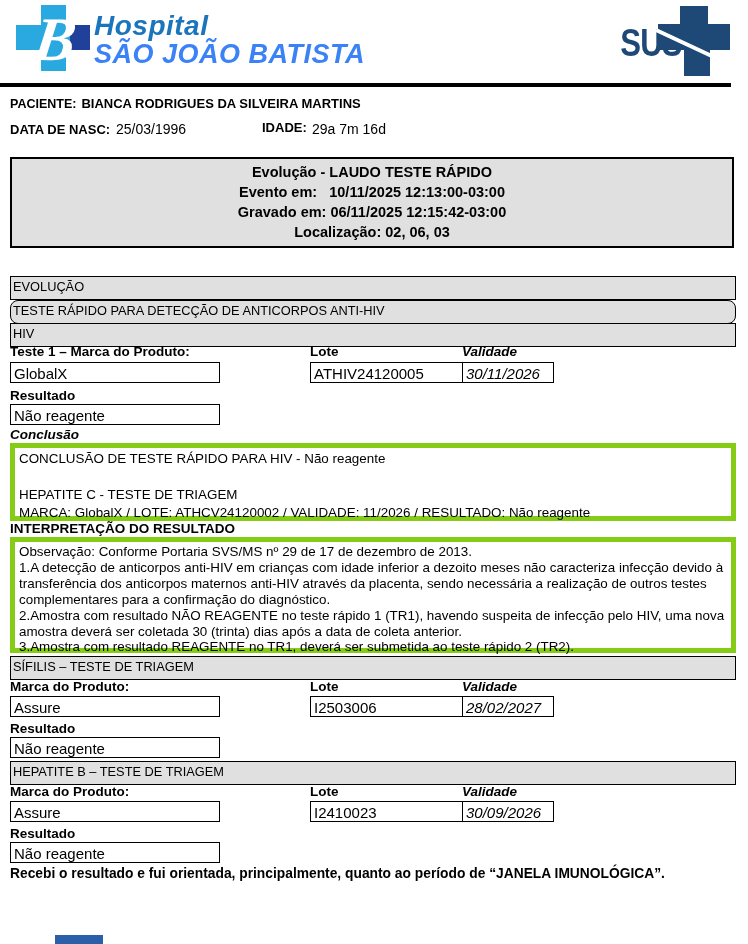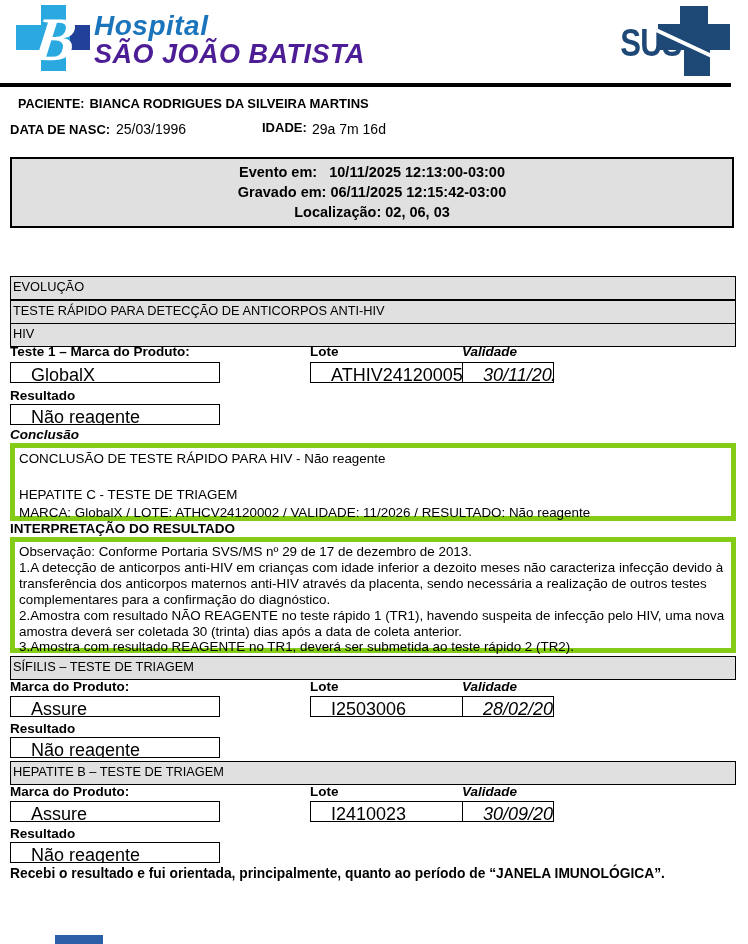--- a/index.html
+++ b/index.html
@@ -4,50 +4,50 @@
 <style>
   html,body{margin:0;padding:0;background:#fff;}
   body{width:748px;height:944px;position:relative;font-family:"Liberation Sans",sans-serif;color:#000;overflow:hidden;}
 
   
   .hdr{position:absolute;top:0;left:0;width:748px;height:83px;}
   .logo{position:absolute;left:14px;top:4px;display:flex;align-items:flex-start;}
   .logo-mark{width:78px;height:68px;flex:0 0 auto;}
   .logo-text{margin-left:2px;margin-top:8px;font-style:italic;font-weight:bold;line-height:1.02;white-space:nowrap;}
   .logo-hospital{color:#1B75BC;font-size:28px;letter-spacing:0.5px;}
-  .logo-name{color:#4c1d95;font-size:27px;letter-spacing:0.5px;}
+  .logo-name{color:#3b82f6;font-size:27px;letter-spacing:0.5px;}
   .sus{position:absolute;left:612px;top:4px;width:122px;height:74px;}
   .rule{position:absolute;top:83px;left:0;width:731px;height:4px;background:#000;}
 
   
   .pat1{position:absolute;top:96px;left:10px;display:flex;align-items:baseline;white-space:pre;}
-  .pat-lbl{font-weight:bold;font-size:12.5px;margin-left:8px;}
+  .pat-lbl{font-weight:bold;font-size:12.5px;}
   .pat-name{font-weight:bold;font-size:13px;margin-left:5px;}
   .pat2{position:absolute;top:120px;left:10px;width:560px;height:20px;}
   .nasc-lbl{position:absolute;left:0;top:2px;font-weight:bold;font-size:13px;}
   .nasc-val{position:absolute;left:106px;top:1px;font-size:14px;}
   .idade-lbl{position:absolute;left:252px;top:0;font-weight:bold;font-size:13px;}
   .idade-val{position:absolute;left:302px;top:1px;font-size:14px;}
 
   
   .event-box{position:absolute;top:157px;left:10px;width:724px;box-sizing:border-box;border:2px solid #000;background:#E0E0E0;text-align:center;font-weight:bold;font-size:14.5px;padding:3px 0 4px;}
   .event-line{white-space:pre;line-height:20px;}
 
   
   .bar{position:absolute;left:10px;width:726px;height:24px;box-sizing:border-box;border:1px solid #000;background:#E0E0E0;font-size:12.8px;padding:2px 0 0 2px;overflow:hidden;}
   .bar-evolucao{top:276px;}
-  .bar-teste{top:300px;}
+  .bar-teste{top:300px;border-radius:8px;}
   .bar-hiv{top:323px;}
   .bar-sifilis{top:656px;}
   .bar-hepb{top:761px;}
 
   
   .frow{position:absolute;left:10px;width:728px;}
   .flabel{position:absolute;font-weight:bold;font-size:13.5px;white-space:nowrap;}
-  .fbox{position:absolute;box-sizing:border-box;border:1px solid #000;background:#fff;height:21px;font-size:18px;padding:2px 0 0 20px;white-space:nowrap;overflow:hidden;}
+  .fbox{position:absolute;box-sizing:border-box;border:1px solid #000;background:#fff;height:21px;font-size:15px;padding:2px 0 0 3px;white-space:nowrap;overflow:hidden;}
   .c1{left:0;}  .c1.fbox{width:210px;}
   .c2{left:300px;} .c2.fbox{width:172px;}
   .c3{left:452px;font-style:italic;} .c3.fbox{width:92px;}
   .rbox{width:186px;}
 
   .lbl-line{position:absolute;left:10px;font-weight:bold;font-size:13.5px;white-space:nowrap;}
 
   
   .bigbox{position:absolute;left:10px;width:726px;box-sizing:border-box;border:5px solid #84cc16;background:#fff;font-size:13.4px;padding:2px 4px;}
   .concl-box{top:443px;height:78px;}
@@ -98,20 +98,21 @@
     <span class="pat-name">BIANCA RODRIGUES DA SILVEIRA MARTINS</span>
   </div>
   <div class="pat2">
     <span class="nasc-lbl">DATA DE NASC:</span>
     <span class="nasc-val">25/03/1996</span>
     <span class="idade-lbl">IDADE:</span>
     <span class="idade-val">29a 7m 16d</span>
   </div>
 
   <div class="event-box">
+    <div class="event-line">Evolução - LAUDO TESTE RÁPIDO</div>
     <div class="event-line">Evento em:   10/11/2025 12:13:00-03:00</div>
     <div class="event-line">Gravado em: 06/11/2025 12:15:42-03:00</div>
     <div class="event-line">Localização: 02, 06, 03</div>
   </div>
 
   <div class="bar bar-evolucao">EVOLUÇÃO</div>
   <div class="bar bar-teste">TESTE RÁPIDO PARA DETECÇÃO DE ANTICORPOS ANTI-HIV</div>
   <div class="bar bar-hiv">HIV</div>
 
   <div class="frow" style="top:344px;">

